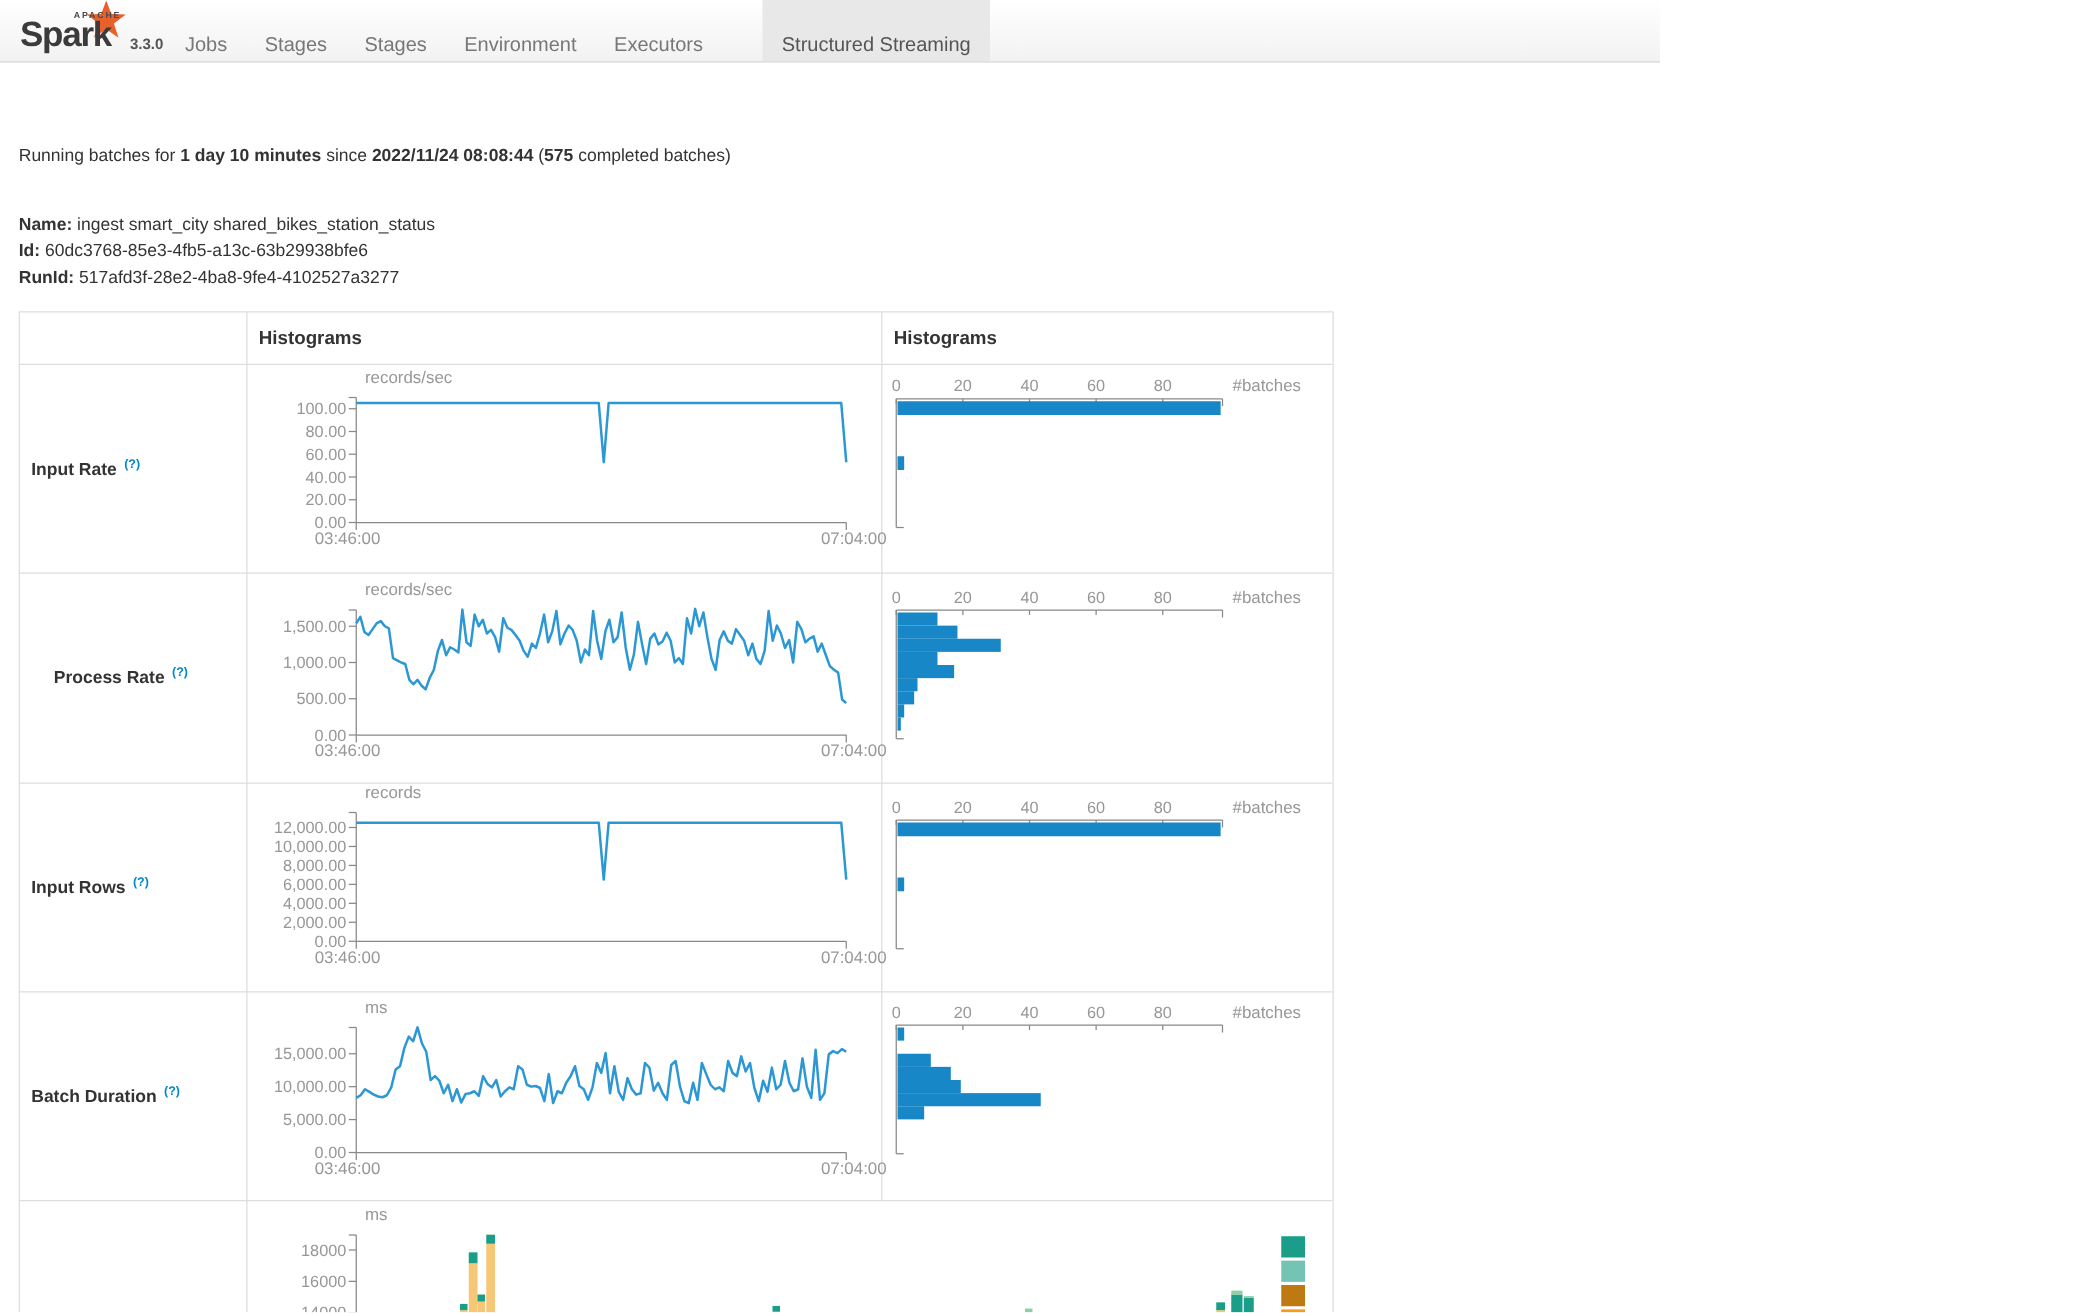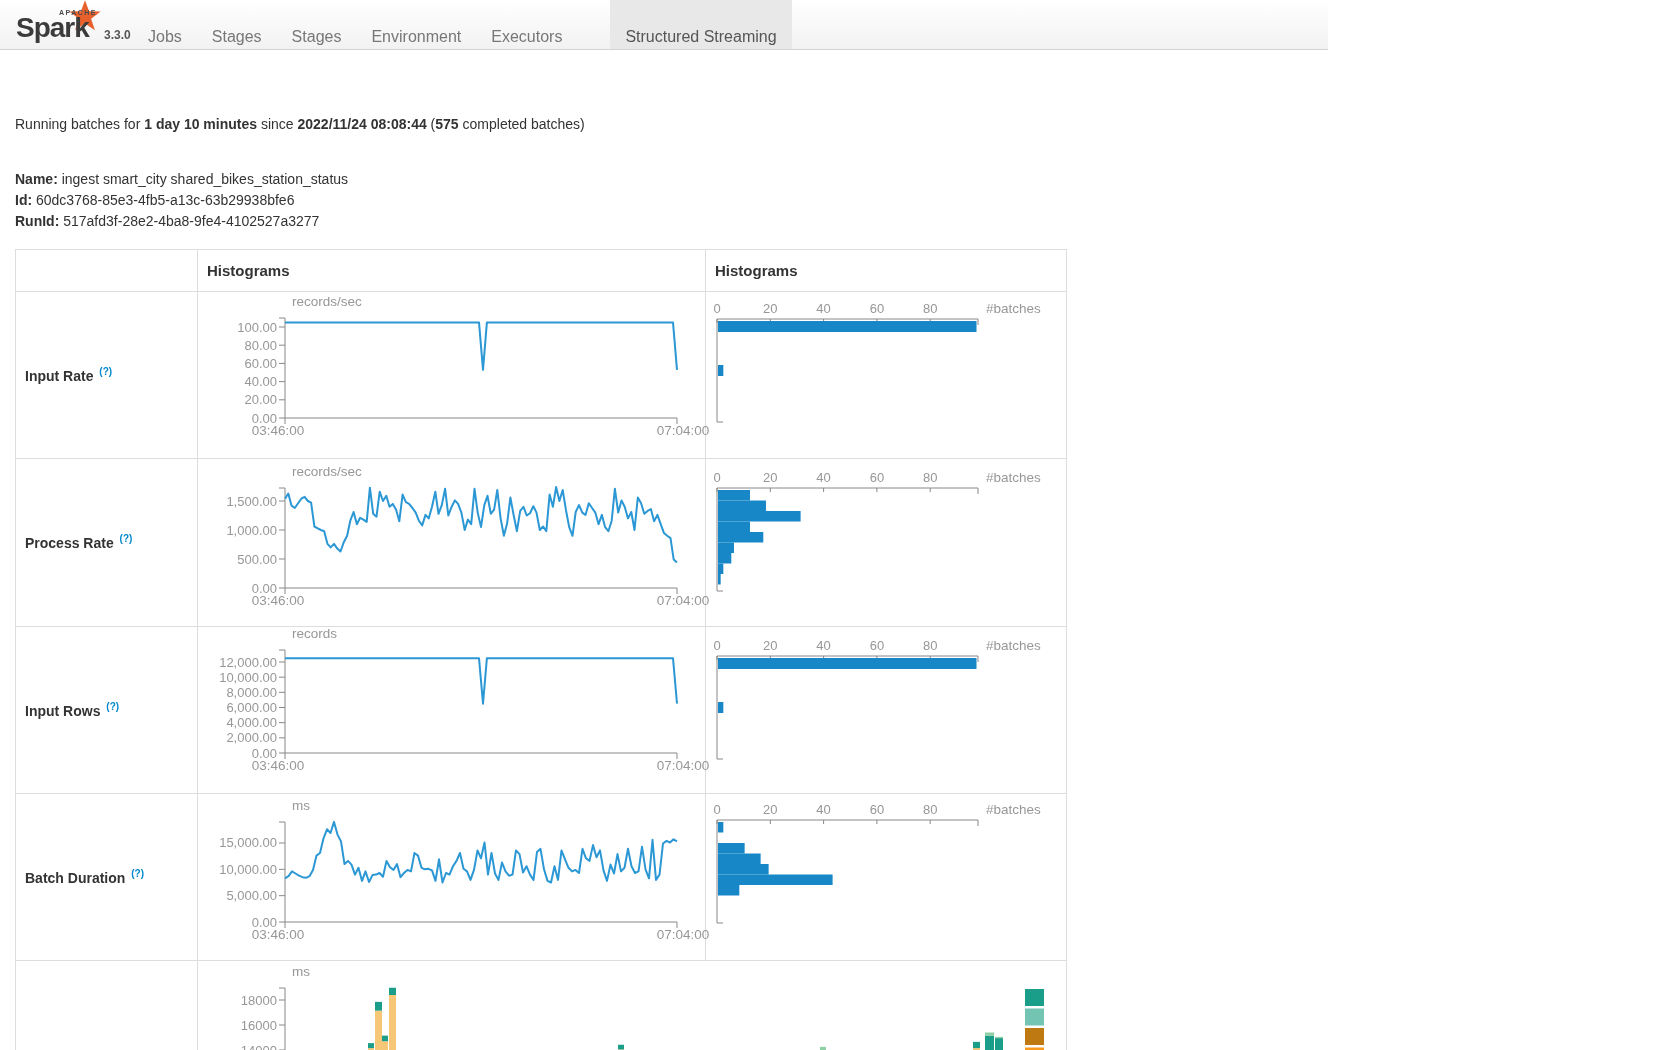--- a/index.html
+++ b/index.html
@@ -75,21 +75,21 @@
       <div class="hline" style="left:15px;top:626px;width:1051px;"></div>
       <div class="hline" style="left:15px;top:793px;width:1051px;"></div>
       <div class="hline" style="left:15px;top:960px;width:1051px;"></div>
       <div class="vline" style="left:15px;top:249px;height:801px;"></div>
       <div class="vline" style="left:197px;top:249px;height:801px;"></div>
       <div class="vline" style="left:705px;top:249px;height:711px;"></div>
       <div class="vline" style="left:1066px;top:249px;height:801px;"></div>
       <div class="th" style="left:207px;top:262px;">Histograms</div>
       <div class="th" style="left:715px;top:262px;">Histograms</div>
       <div class="rowlabel" style="top:365.5px;"><span>Input Rate</span> <span class="help" style="color: rgb(0, 136, 204);">(?)</span></div>
-      <div class="rowlabel" style="top:533px;"><span>Process Rate</span> <span class="help" style="color: rgb(0, 136, 204);">(?)</span></div>
+      <div class="rowlabel" style="top:533px;margin-left:18px;"><span>Process Rate</span> <span class="help" style="color: rgb(0, 136, 204);">(?)</span></div>
       <div class="rowlabel" style="top:700.5px;"><span>Input Rows</span> <span class="help" style="color: rgb(0, 136, 204);">(?)</span></div>
       <div class="rowlabel" style="top:867.5px;"><span>Batch Duration</span> <span class="help" style="color: rgb(0, 136, 204);">(?)</span></div>
     </div>
 
   <div id="charts"><svg width="1680" height="1050" viewBox="0 0 1680 1050">
         <g>
           <text x="292" y="306" text-anchor="start" font-size="13.5" fill="#979797">records/sec</text>
           <line x1="285" y1="318" x2="285" y2="418" stroke="#888888" stroke-width="1"></line>
           <line x1="279" y1="318" x2="285" y2="318" stroke="#888888" stroke-width="1"></line>
           <line x1="279" y1="327" x2="285" y2="327" stroke="#888888" stroke-width="1"></line>

